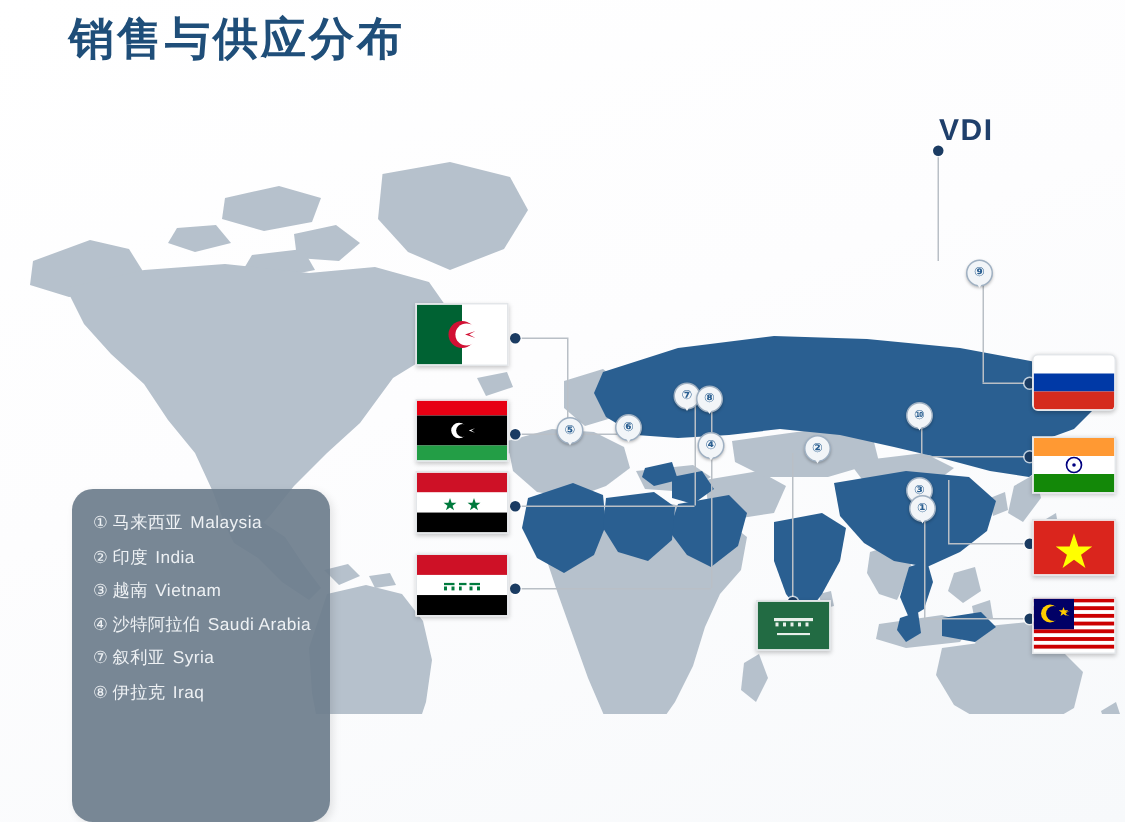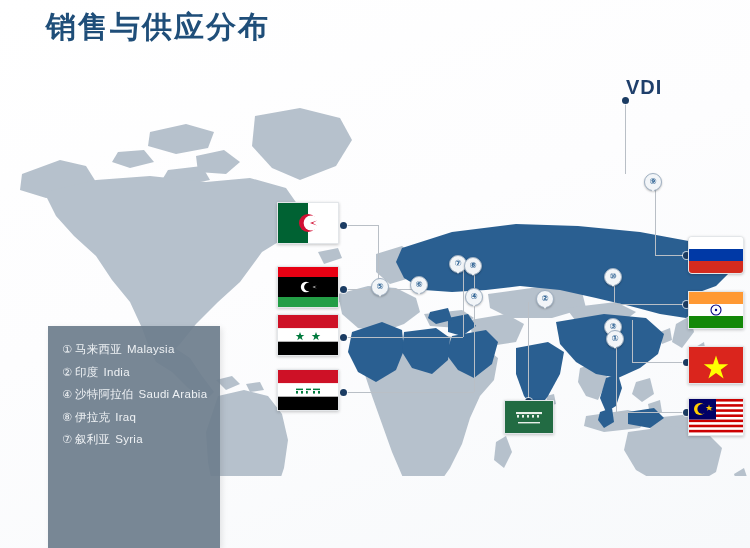--- a/index.html
+++ b/index.html
@@ -52,21 +52,21 @@
        font-weight:bold;box-shadow:0 1px 2px rgba(0,0,0,.25);}
   .pin::after{content:"";position:absolute;left:50%;top:13px;
        margin-left:-3px;width:0;height:0;
        border-left:3px solid transparent;border-right:3px solid transparent;
        border-top:5px solid #f2f5f8;}
 
   
   .legend{position:absolute;left:48px;top:326px;width:172px;height:222px;
           background:rgba(110,126,141,.93);z-index:35;
           box-shadow:2px 2px 6px rgba(0,0,0,.10);
-          padding:12px 16px 0 14px;box-sizing:border-box;}
+          padding:12px 16px 0 14px;box-sizing:border-box;border-radius:14px;}
   .legend-item{color:#eef1f4;font-size:11.5px;line-height:22.6px;
                white-space:nowrap;letter-spacing:.2px;}
   .legend-item .num{margin-right:3px;font-size:11px;}
   .legend-item .en{margin-left:5px;letter-spacing:.3px;}
 </style>
 </head>
 <body>
 
 <div id="stage">
 
@@ -345,23 +345,26 @@
   <div class="pin" style="left:606px;top:330px;">①</div>
 
   <div class="legend">
     <div class="legend-item">
       <span class="num">①</span><span>马来西亚</span><span class="en">Malaysia</span>
     </div>
     <div class="legend-item">
       <span class="num">②</span><span>印度</span><span class="en">India</span>
     </div>
     <div class="legend-item">
+      <span class="num">③</span><span>越南</span><span class="en">Vietnam</span>
+    </div>
+    <div class="legend-item">
       <span class="num">④</span><span>沙特阿拉伯</span><span class="en">Saudi Arabia</span>
     </div>
     <div class="legend-item">
+      <span class="num">⑦</span><span>叙利亚</span><span class="en">Syria</span>
+    </div>
+    <div class="legend-item">
       <span class="num">⑧</span><span>伊拉克</span><span class="en">Iraq</span>
     </div>
-    <div class="legend-item">
-      <span class="num">⑦</span><span>叙利亚</span><span class="en">Syria</span>
-    </div>
   </div>
 
 </div>
 
 </body></html>

